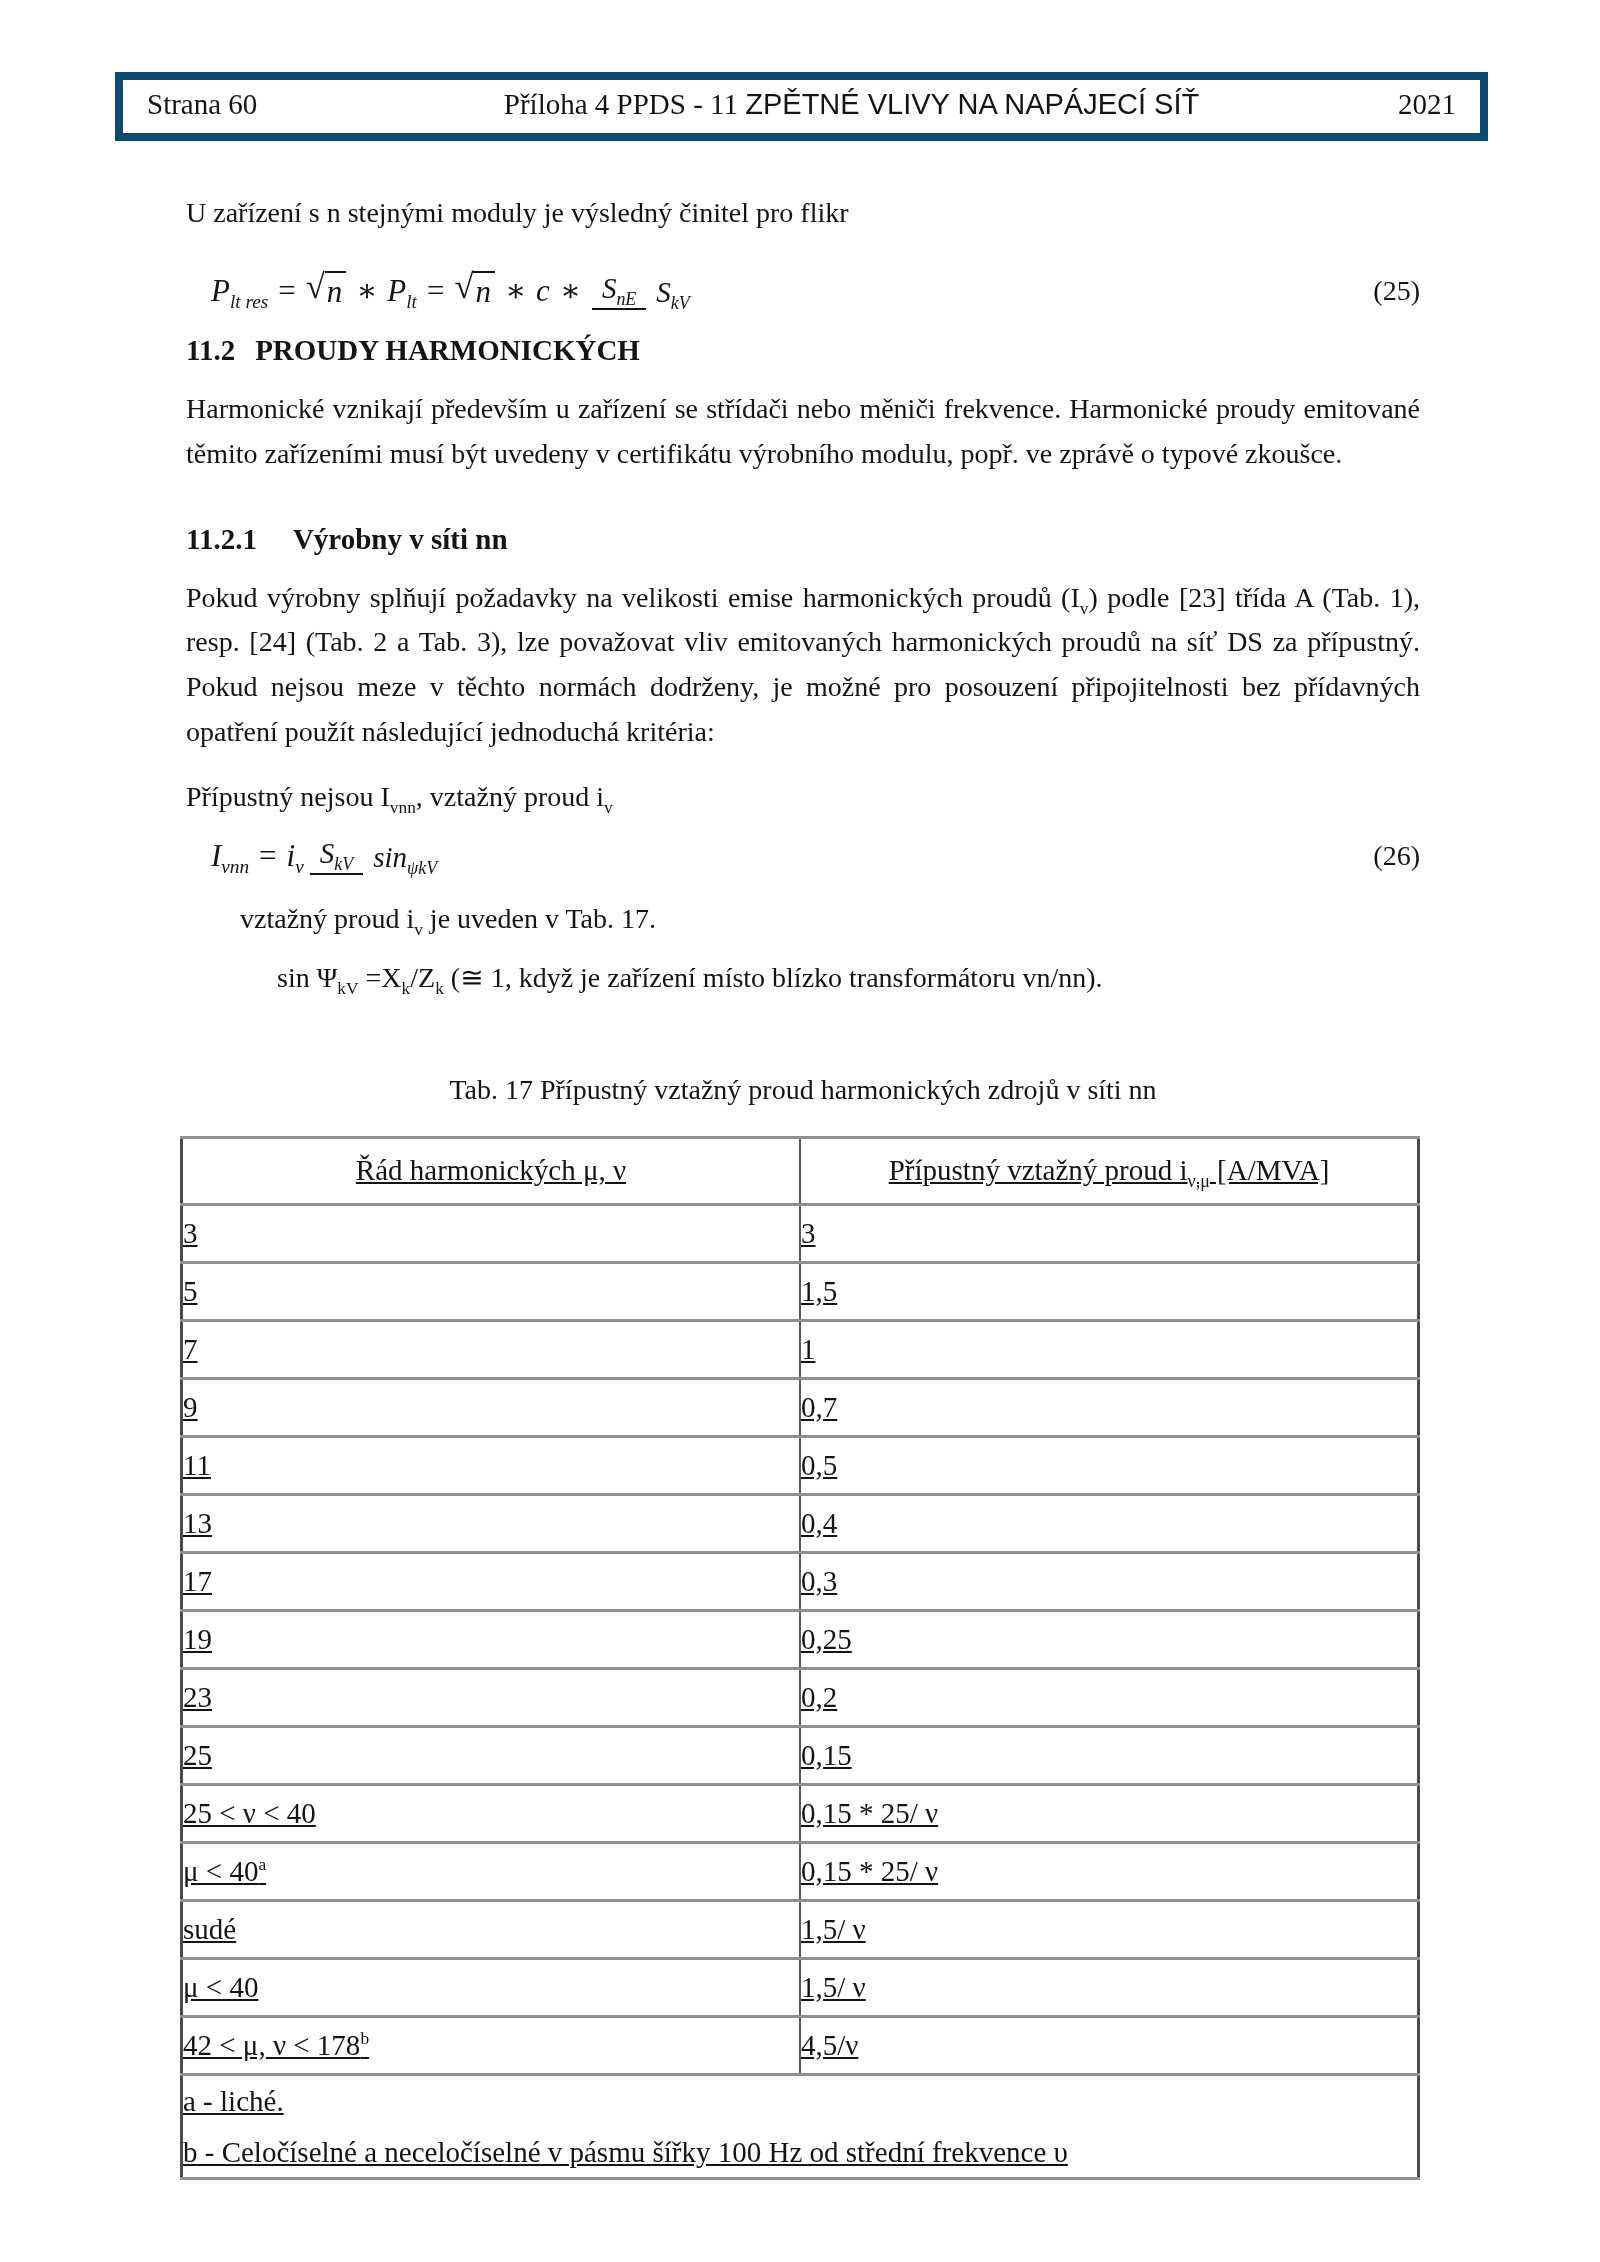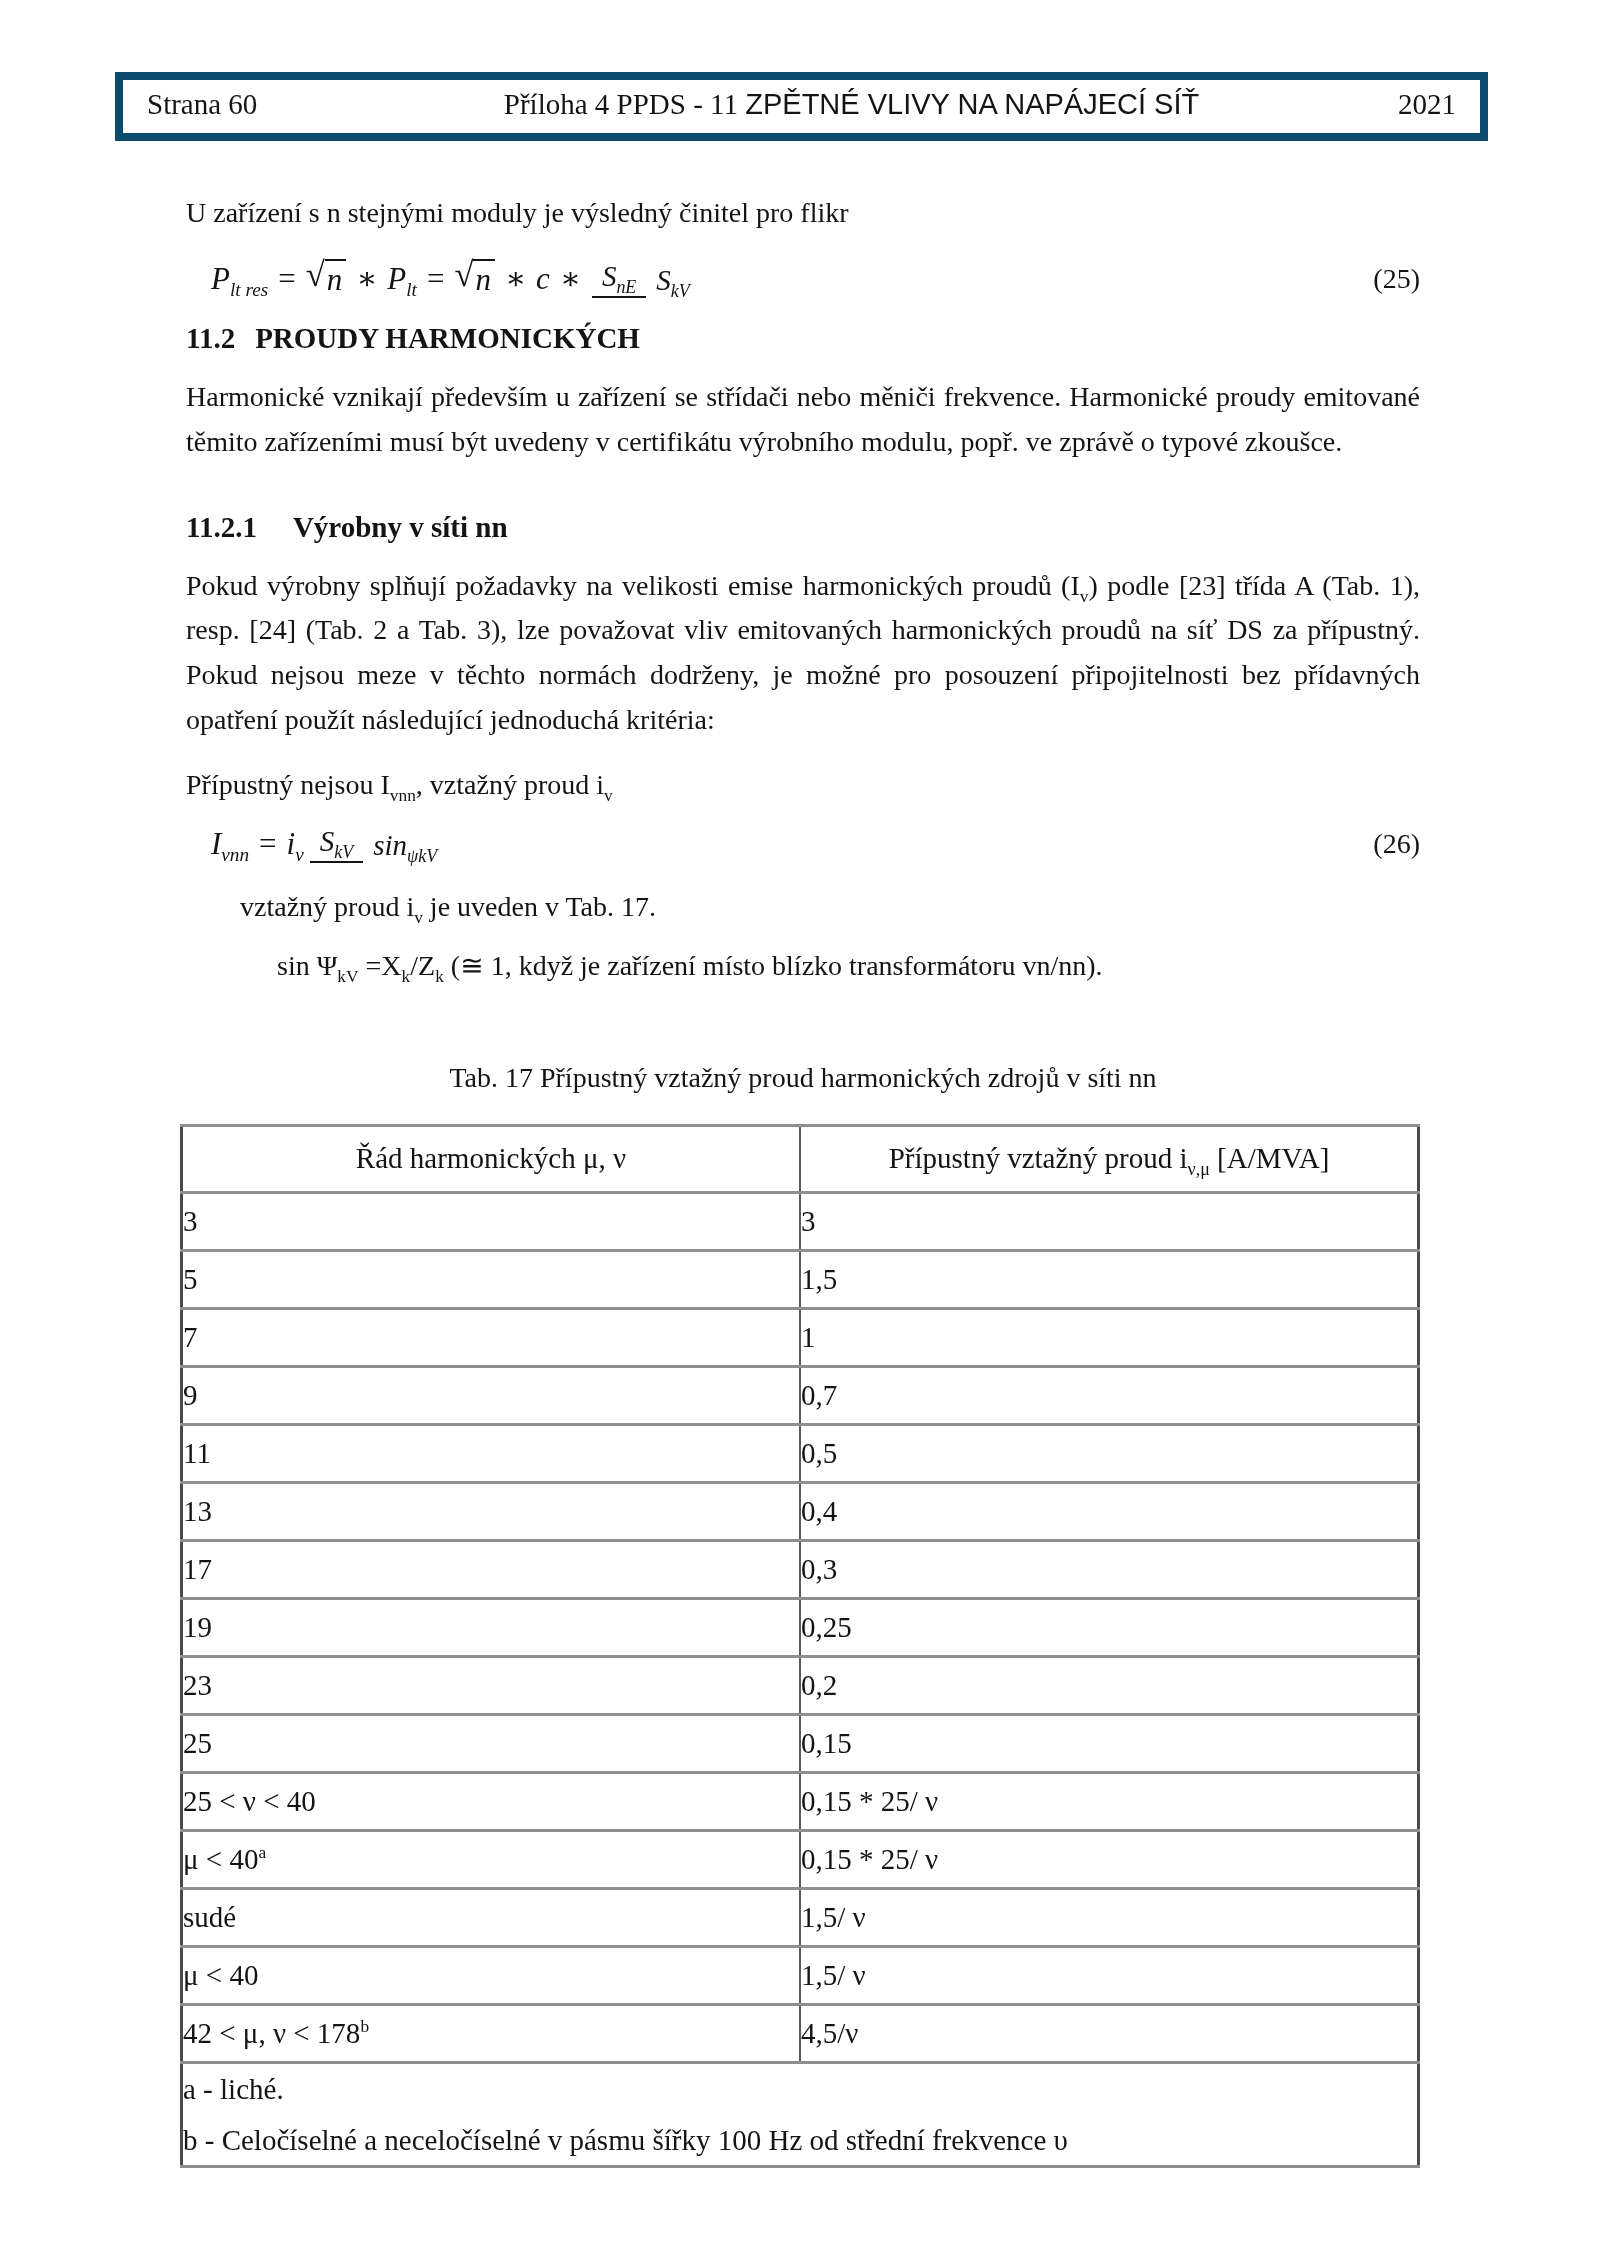--- a/index.html
+++ b/index.html
@@ -23,21 +23,21 @@
   .sec-h{margin:24px 0 0 186px;font-weight:bold;font-size:29px;display:flex;}
   .sec-h .num{margin-right:20px;}
   .para{margin:20px 0 0 186px;width:1234px;text-align:justify;line-height:1.6;}
   .permissible{margin:26px 0 0 186px;}
   .ref-line{margin:28px 0 16px 240px;}
   .sin-line{margin:26px 0 0 277px;}
   sub{font-size:0.62em;line-height:0;}
   sup{font-size:0.6em;line-height:0;vertical-align:super;}
   
   .eq-row{margin-left:186px;width:1234px;display:flex;align-items:center;}
-  .eq25{margin-top:30px;gap:24px;}
+  .eq25{margin-top:42px;gap:24px;}
   .eq26{margin-top:24px;}
   .formula{display:flex;align-items:center;font-size:31px;margin-left:20px;}
   .formula .tok{margin:0 5px;}
   .it{font-style:italic;}
   .frac{display:inline-flex;flex-direction:row;align-items:center;margin:0 6px;font-size:29px;}
   .frac .num{padding:0 10px 3px;border-bottom:2px solid #141414;}
   .frac .den{padding:3px 10px 0;}
   .sqrt{display:inline-flex;align-items:flex-start;margin:0 2px;}
   .sqrt .rad{line-height:1;font-size:1.12em;transform:translateY(-1px);}
   .sqrt .arg{border-top:2px solid #141414;padding:1px 4px 0 2px;}
@@ -46,20 +46,21 @@
   .caption{margin:80px 0 0 186px;width:1234px;text-align:center;}
   table.harm{
     margin:30px 0 0 180px;width:1240px;border-collapse:collapse;table-layout:fixed;
     font-size:29px;border:3px solid #4a4a4a;
   }
   table.harm th,table.harm td{
     border-top:3px solid #8f8f8f;border-bottom:3px solid #8f8f8f;
     border-left:2px solid #5a5a5a;border-right:2px solid #5a5a5a;
     font-weight:normal;vertical-align:middle;
     padding:0;
+    text-decoration:underline;
   }
   table.harm th{height:64px;}
   table.harm td{height:55px;}
   td.foot-cell{height:auto;padding:16px 0 22px;}
   .foot-line{line-height:1.75;}
 </style>
 </head>
 <body>
 
 <div class="header-box">

